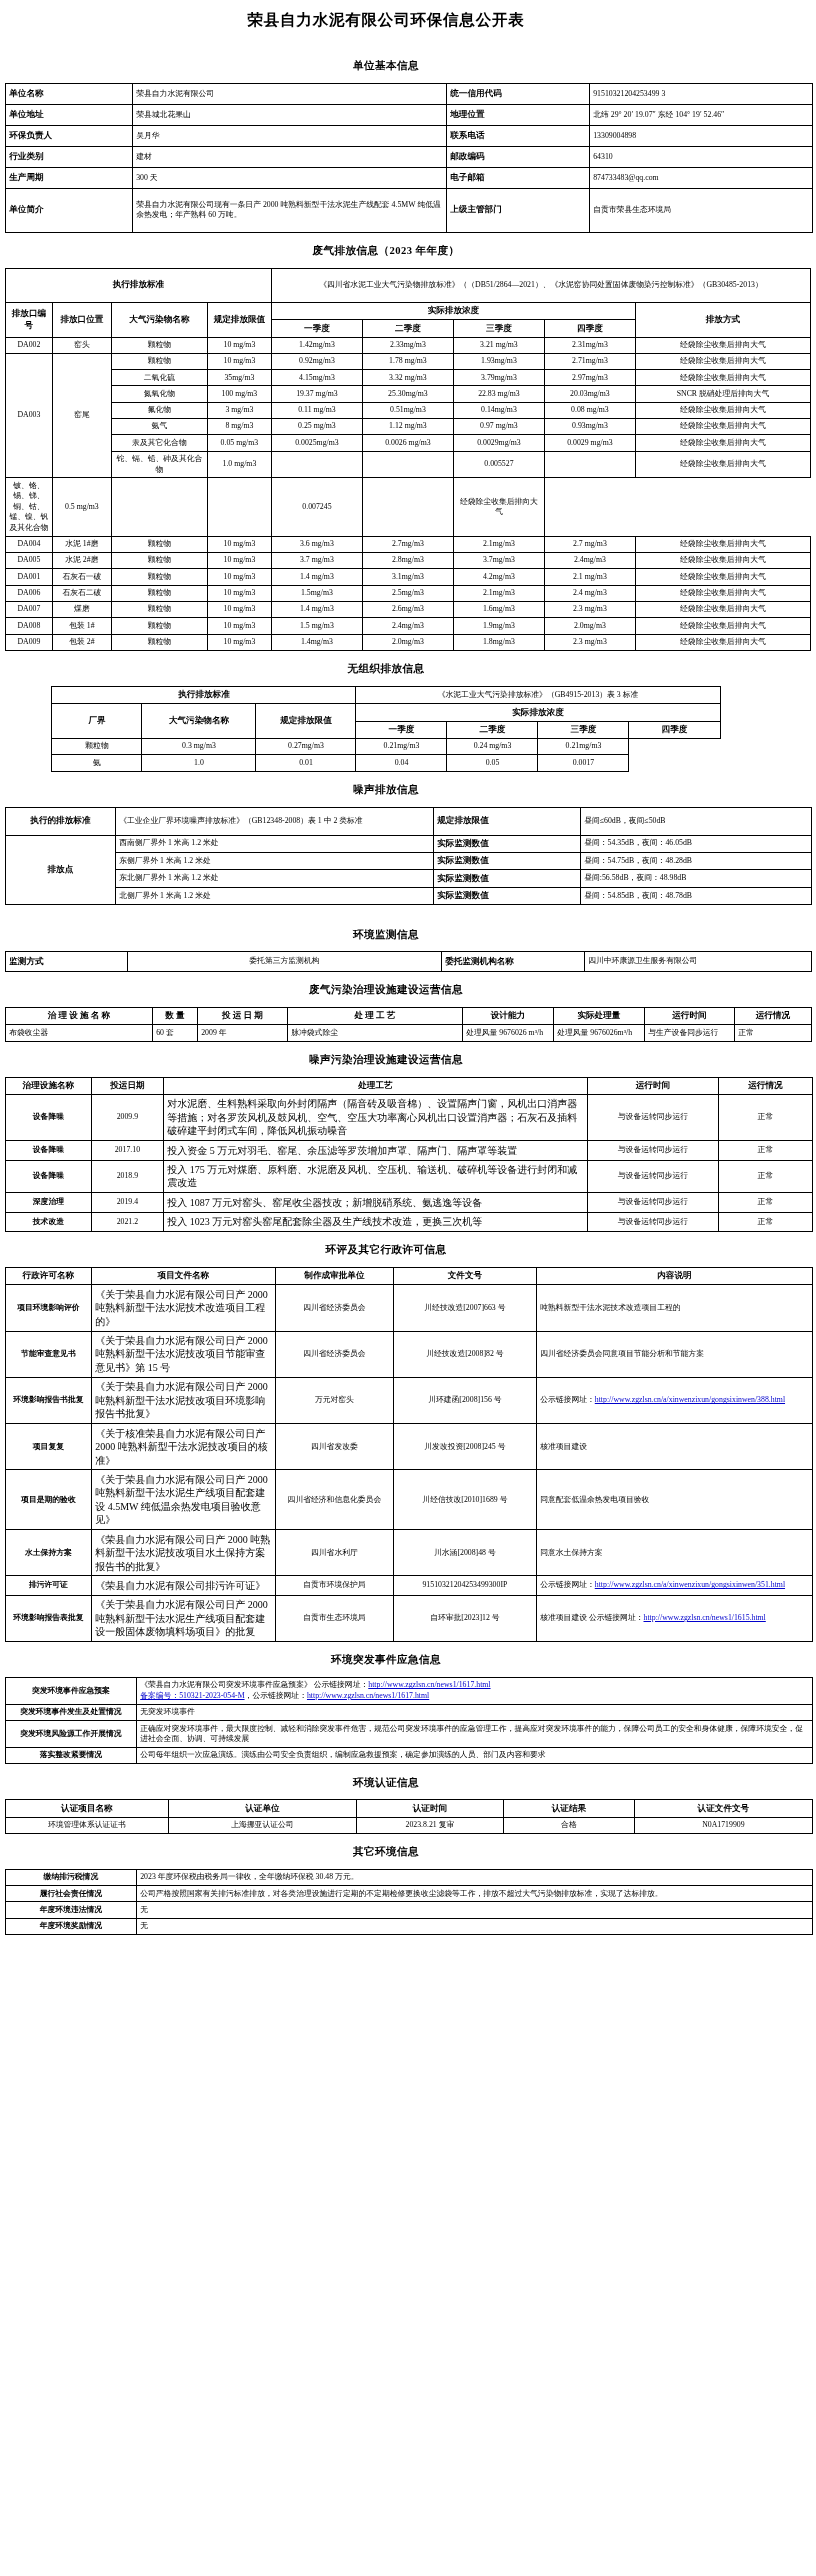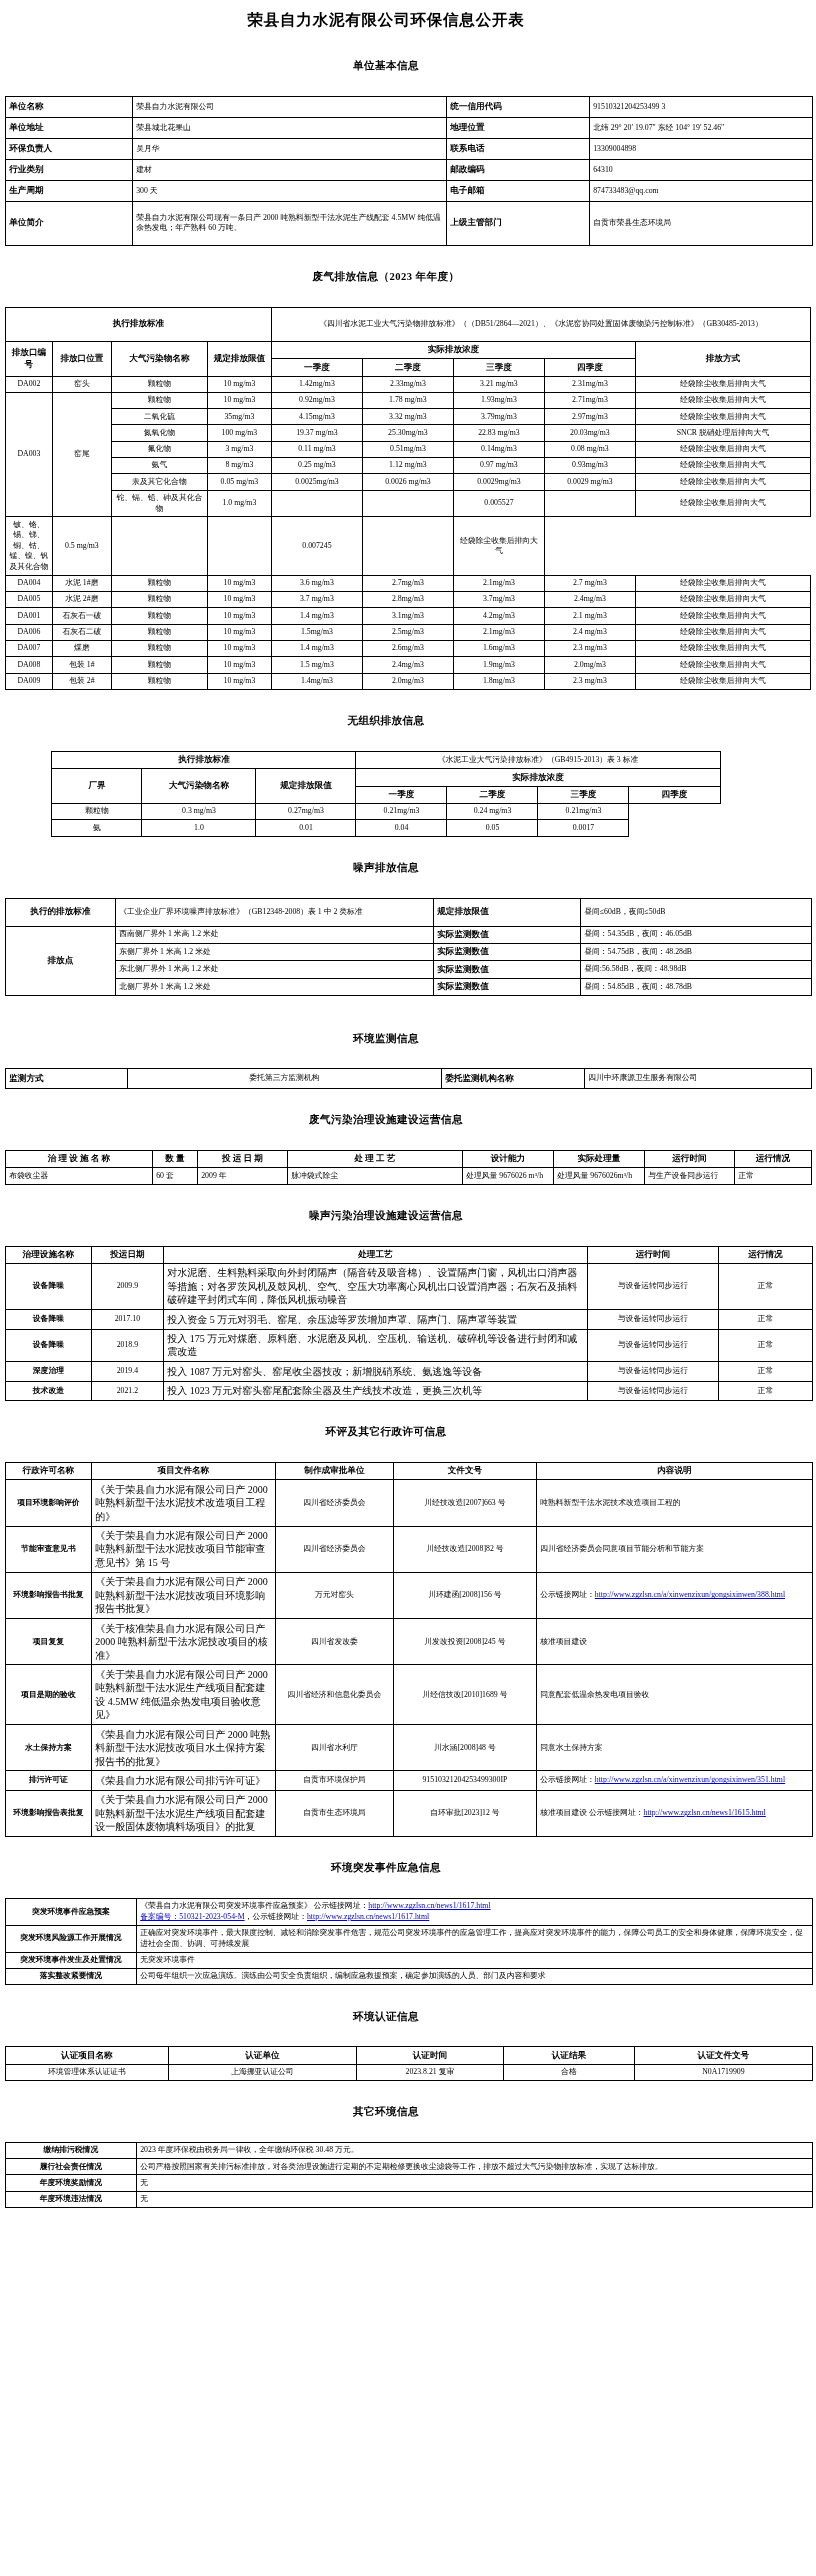--- a/index.html
+++ b/index.html
@@ -25,21 +25,21 @@
   .section-title {
     text-align: center;
     font-size: 10.6px;
     font-weight: bold;
     padding: 7.3px 0 5.7px 0;
     letter-spacing: 0.4px;
   }
   table {
     border-collapse: collapse;
     width: 806px;
-    margin: 17px auto;
+    margin: 4px auto;
     table-layout: fixed;
   }
   td, th {
     border: 0.8px solid #000;
     padding: 2.4px 3.3px;
     font-size: 8.6px;
     line-height: 1.35;
     vertical-align: middle;
     word-wrap: break-word;
     overflow-wrap: break-word;
@@ -596,26 +596,26 @@
     <colgroup>
         <col style="width:131px">
         <col style="width:676px">
       </colgroup>
     <tbody id="emg-body">
         <tr>
           <td class="c b sm">突发环境事件应急预案</td>
           <td class="l sm">《荣县自力水泥有限公司突发环境事件应急预案》 公示链接网址：<a href="#">http://www.zgzlsn.cn/news1/1617.html<br>备案编号：510321-2023-054-M</a>，公示链接网址：<a href="#">http://www.zgzlsn.cn/news1/1617.html</a></td>
         </tr>
         <tr>
+          <td class="c b sm">突发环境事件发生及处置情况</td>
+          <td class="l sm">无突发环境事件</td>
+        </tr>
+        <tr>
           <td class="c b sm">突发环境风险源工作开展情况</td>
           <td class="l sm">正确应对突发环境事件，最大限度控制、减轻和消除突发事件危害，规范公司突发环境事件的应急管理工作，提高应对突发环境事件的能力，保障公司员工的安全和身体健康，保障环境安全，促进社会全面、协调、可持续发展</td>
-        </tr>
-        <tr>
-          <td class="c b sm">突发环境事件发生及处置情况</td>
-          <td class="l sm">无突发环境事件</td>
         </tr>
         <tr>
           <td class="c b sm">落实整改紧要情况</td>
           <td class="l sm">公司每年组织一次应急演练。演练由公司安全负责组织，编制应急救援预案，确定参加演练的人员、部门及内容和要求</td>
         </tr>
       </tbody>
   </table>
 
   <div class="section-title">环境认证信息</div>
   <table>
@@ -655,24 +655,24 @@
     <tbody id="other-body">
         <tr>
           <td class="c b sm">缴纳排污税情况</td>
           <td class="l sm">2023 年度环保税由税务局一律收，全年缴纳环保税 30.48 万元。</td>
         </tr>
         <tr>
           <td class="c b sm">履行社会责任情况</td>
           <td class="l sm">公司严格按照国家有关排污标准排放，对各类治理设施进行定期的不定期检修更换收尘滤袋等工作，排放不超过大气污染物排放标准，实现了达标排放。</td>
         </tr>
         <tr>
+          <td class="c b sm">年度环境违法情况</td>
+          <td class="l sm">无</td>
+        </tr>
+        <tr>
           <td class="c b sm">年度环境奖励情况</td>
           <td class="l sm">无</td>
         </tr>
-        <tr>
-          <td class="c b sm">年度环境违法情况</td>
-          <td class="l sm">无</td>
-        </tr>
       </tbody>
   </table>
 
 </div>
 
 
 </body></html>

